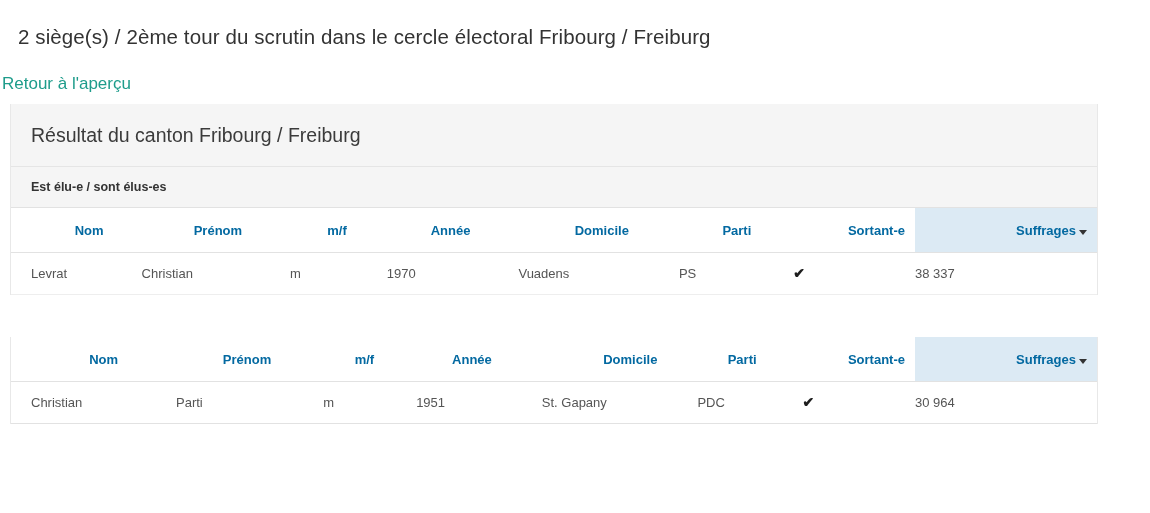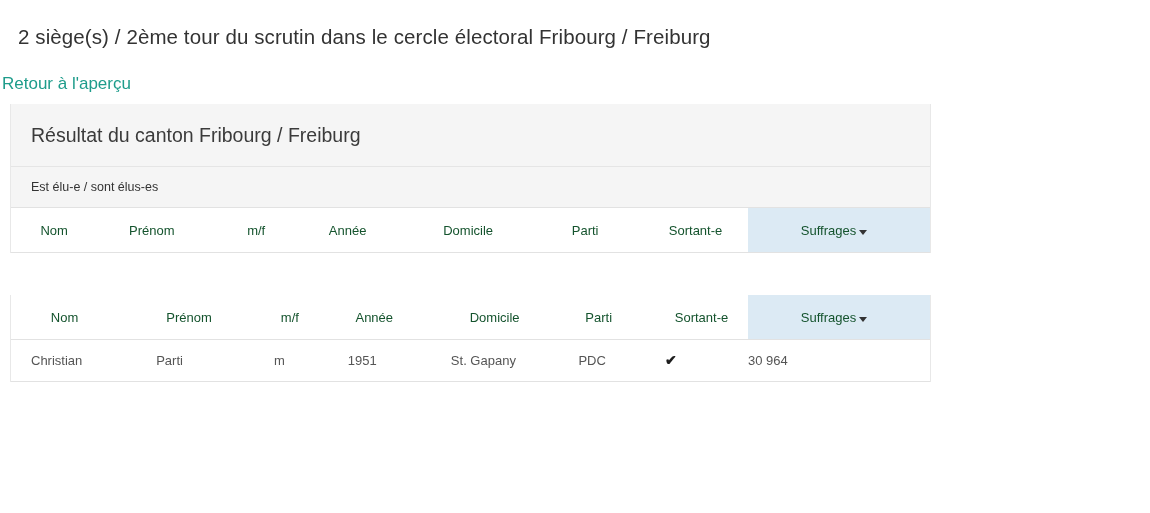--- a/index.html
+++ b/index.html
@@ -38,21 +38,21 @@
     font-size: 17px;
     line-height: 16px;
     color: #1e9c8b;
     text-decoration: none;
     cursor: pointer;
   }
 
   
   .card {
     margin: 11px 16px 0 10px;
-    width: 921px;
+    width: 1088px;
     box-sizing: border-box;
     background: #ffffff;
     border: 1px solid #e8e8e8;
     border-top: none;
     border-bottom: none;
   }
 
   .card-header {
     background: #f5f5f5;
     padding: 19px 0 19px 20px;
@@ -62,35 +62,35 @@
     font-size: 19.5px;
     font-weight: 400;
     color: #3b3b3b;
     line-height: 24px;
   }
 
   .section-bar {
     background: #f5f5f5;
     padding: 13px 0 13px 20px;
     font-size: 12.5px;
-    font-weight: normal;
+    font-weight: bold;
     color: #333333;
     border-bottom: 1px solid #e2e2e2;
   }
 
   
   table.result-table {
     width: 100%;
     border-collapse: collapse;
     font-size: 13px;
   }
   table.result-table th {
-    font-weight: normal;
-    color: #14532d;
-    text-align: center;
+    font-weight: bold;
+    color: #0369a1;
+    text-align: right;
     padding: 12px 10px 12px 0;
     border-bottom: 1px solid #e2e2e2;
     white-space: nowrap;
     cursor: pointer;
     vertical-align: middle;
     height: 20px;
   }
   table.result-table td {
     color: #555555;
     text-align: left;
@@ -186,20 +186,30 @@
           <th class="col-prenom">Prénom</th>
           <th class="col-mf">m/f</th>
           <th class="col-annee">Année</th>
           <th class="col-domicile">Domicile</th>
           <th class="col-parti">Parti</th>
           <th class="col-sortant">Sortant-e</th>
           <th class="col-suffrages"><span>Suffrages</span><span class="sort-caret"></span></th>
         </tr>
       </thead>
       <tbody>
+        <tr>
+          <td class="col-nom">Levrat</td>
+          <td class="col-prenom">Christian</td>
+          <td class="col-mf">m</td>
+          <td class="col-annee">1970</td>
+          <td class="col-domicile">Vuadens</td>
+          <td class="col-parti">PS</td>
+          <td class="col-sortant"><span class="check-mark">✔</span></td>
+          <td class="col-suffrages">38 337</td>
+        </tr>
       </tbody>
     </table>
   </div>
 
   <div class="spacer-between"></div>
 
   
   <div class="card">
 
 

